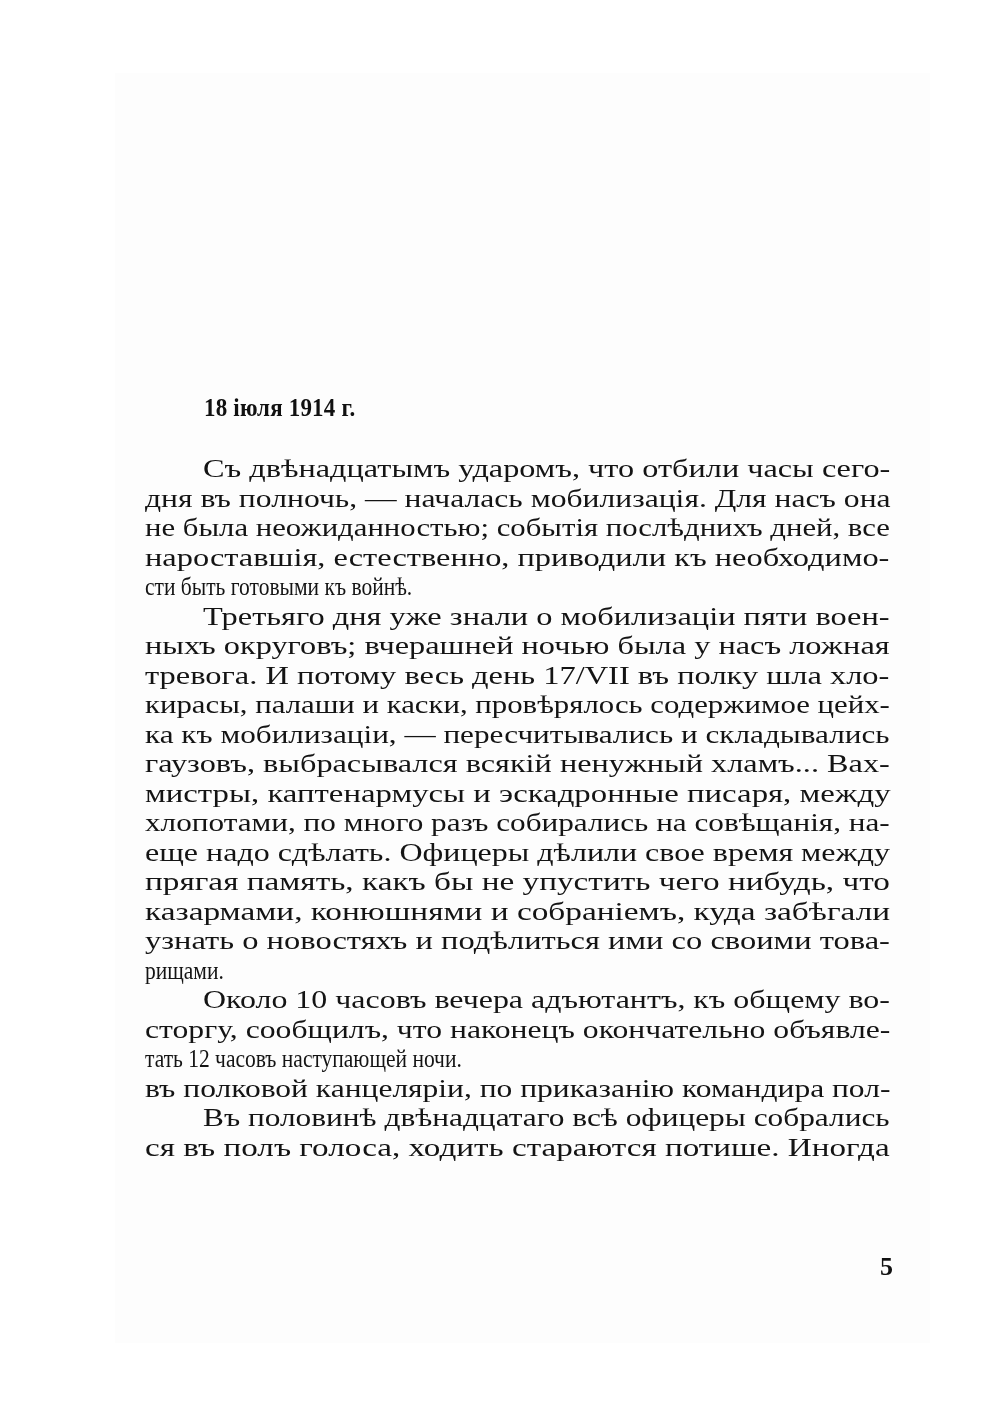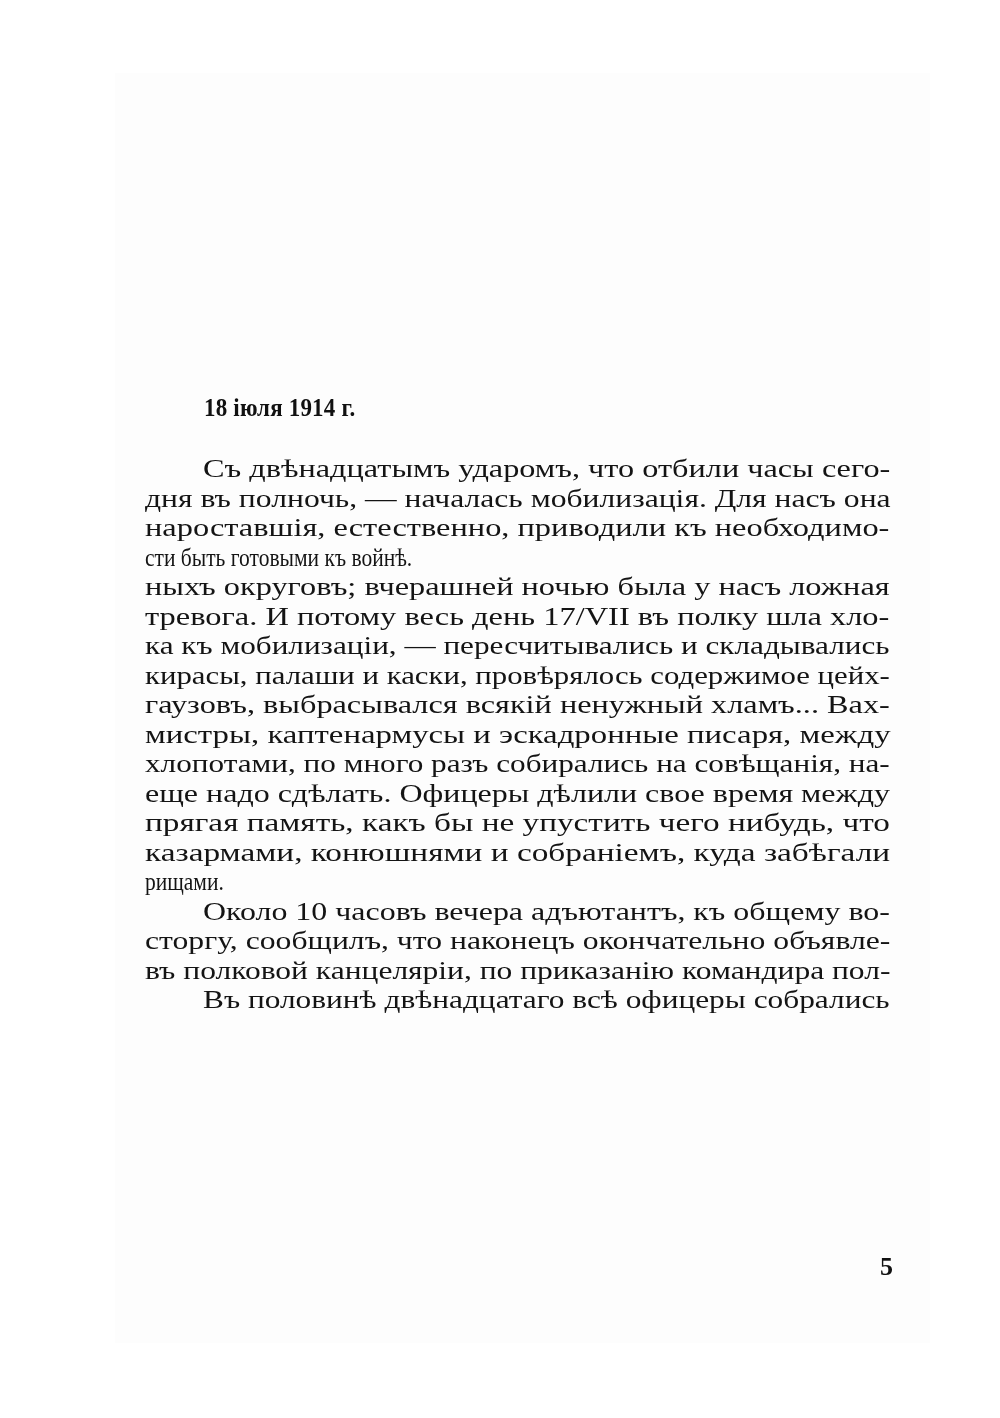--- a/index.html
+++ b/index.html
@@ -79,35 +79,40 @@
 <body>
 
 <div class="scan"></div>
 
 <div class="heading">18 іюля 1914 г.</div>
 
 <div class="body-text">
 
   <span class="line indent"><span class="inner" style="white-space: nowrap; display: inline-block; width: auto; padding-left: 0px; transform-origin: left top; transform: scaleX(1.2914); margin-left: 58px;">Съ двѣнадцатымъ ударомъ, что отбили часы сего-</span></span>
   <span class="line"><span class="inner" style="white-space: nowrap; display: inline-block; width: auto; padding-left: 0px; transform-origin: left top; transform: scaleX(1.2649);">дня въ полночь, — началась мобилизація. Для насъ она</span></span>
+  <span class="line"><span class="inner" style="white-space: nowrap; display: inline-block; width: auto; padding-left: 0px; transform-origin: left top; transform: scaleX(1.2294);">не была неожиданностью; событія послѣднихъ дней, все</span></span>
   <span class="line"><span class="inner" style="white-space: nowrap; display: inline-block; width: auto; padding-left: 0px; transform-origin: left top; transform: scaleX(1.2957);">нароставшія, естественно, приводили къ необходимо-</span></span>
   <span class="line last"><span class="inner" style="white-space: nowrap; display: inline-block; width: auto; padding-left: 0px; transform-origin: left top; transform: scaleX(0.86);">сти быть готовыми къ войнѣ.</span></span>
 
+  <span class="line indent"><span class="inner" style="white-space: nowrap; display: inline-block; width: auto; padding-left: 0px; transform-origin: left top; transform: scaleX(1.2962); margin-left: 58px;">Третьяго дня уже знали о мобилизаціи пяти воен-</span></span>
   <span class="line"><span class="inner" style="white-space: nowrap; display: inline-block; width: auto; padding-left: 0px; transform-origin: left top; transform: scaleX(1.2934);">ныхъ округовъ; вчерашней ночью была у насъ ложная</span></span>
   <span class="line"><span class="inner" style="white-space: nowrap; display: inline-block; width: auto; padding-left: 0px; transform-origin: left top; transform: scaleX(1.2979);">тревога. И потому весь день 17/VII въ полку шла хло-</span></span>
+  <span class="line"><span class="inner" style="white-space: nowrap; display: inline-block; width: auto; padding-left: 0px; transform-origin: left top; transform: scaleX(1.2314);">кирасы, палаши и каски, провѣрялось содержимое цейх-</span></span>
   <span class="line"><span class="inner" style="white-space: nowrap; display: inline-block; width: auto; padding-left: 0px; transform-origin: left top; transform: scaleX(1.2479);">ка къ мобилизаціи, — пересчитывались и складывались</span></span>
-  <span class="line"><span class="inner" style="white-space: nowrap; display: inline-block; width: auto; padding-left: 0px; transform-origin: left top; transform: scaleX(1.2314);">кирасы, палаши и каски, провѣрялось содержимое цейх-</span></span>
   <span class="line"><span class="inner" style="white-space: nowrap; display: inline-block; width: auto; padding-left: 0px; transform-origin: left top; transform: scaleX(1.2912);">гаузовъ, выбрасывался всякій ненужный хламъ... Вах-</span></span>
   <span class="line"><span class="inner" style="white-space: nowrap; display: inline-block; width: auto; padding-left: 0px; transform-origin: left top; transform: scaleX(1.3116);">мистры, каптенармусы и эскадронные писаря, между</span></span>
   <span class="line"><span class="inner" style="white-space: nowrap; display: inline-block; width: auto; padding-left: 0px; transform-origin: left top; transform: scaleX(1.2479);">хлопотами, по много разъ собирались на совѣщанія, на-</span></span>
   <span class="line"><span class="inner" style="white-space: nowrap; display: inline-block; width: auto; padding-left: 0px; transform-origin: left top; transform: scaleX(1.2801);">еще надо сдѣлать. Офицеры дѣлили свое время между</span></span>
   <span class="line"><span class="inner" style="white-space: nowrap; display: inline-block; width: auto; padding-left: 0px; transform-origin: left top; transform: scaleX(1.3304);">прягая память, какъ бы не упустить чего нибудь, что</span></span>
   <span class="line"><span class="inner" style="white-space: nowrap; display: inline-block; width: auto; padding-left: 0px; transform-origin: left top; transform: scaleX(1.3327);">казармами, конюшнями и собраніемъ, куда забѣгали</span></span>
+  <span class="line"><span class="inner" style="white-space: nowrap; display: inline-block; width: auto; padding-left: 0px; transform-origin: left top; transform: scaleX(1.3002);">узнать о новостяхъ и подѣлиться ими со своими това-</span></span>
   <span class="line last"><span class="inner" style="white-space: nowrap; display: inline-block; width: auto; padding-left: 0px; transform-origin: left top; transform: scaleX(0.86);">рищами.</span></span>
 
   <span class="line indent"><span class="inner" style="white-space: nowrap; display: inline-block; width: auto; padding-left: 0px; transform-origin: left top; transform: scaleX(1.277); margin-left: 58px;">Около 10 часовъ вечера адъютантъ, къ общему во-</span></span>
   <span class="line"><span class="inner" style="white-space: nowrap; display: inline-block; width: auto; padding-left: 0px; transform-origin: left top; transform: scaleX(1.267);">сторгу, сообщилъ, что наконецъ окончательно объявле-</span></span>
+  <span class="line last"><span class="inner" style="white-space: nowrap; display: inline-block; width: auto; padding-left: 0px; transform-origin: left top; transform: scaleX(0.86);">тать 12 часовъ наступающей ночи.</span></span>
 
   <span class="line"><span class="inner" style="white-space: nowrap; display: inline-block; width: auto; padding-left: 0px; transform-origin: left top; transform: scaleX(1.2606);">въ полковой канцеляріи, по приказанію командира пол-</span></span>
   <span class="line indent"><span class="inner" style="white-space: nowrap; display: inline-block; width: auto; padding-left: 0px; transform-origin: left top; transform: scaleX(1.2536); margin-left: 58px;">Въ половинѣ двѣнадцатаго всѣ офицеры собрались</span></span>
+  <span class="line"><span class="inner" style="white-space: nowrap; display: inline-block; width: auto; padding-left: 0px; transform-origin: left top; transform: scaleX(1.3256);">ся въ полъ голоса, ходить стараются потише. Иногда</span></span>
 </div>
 
 <div class="page-number">5</div>
 
 </body></html>

